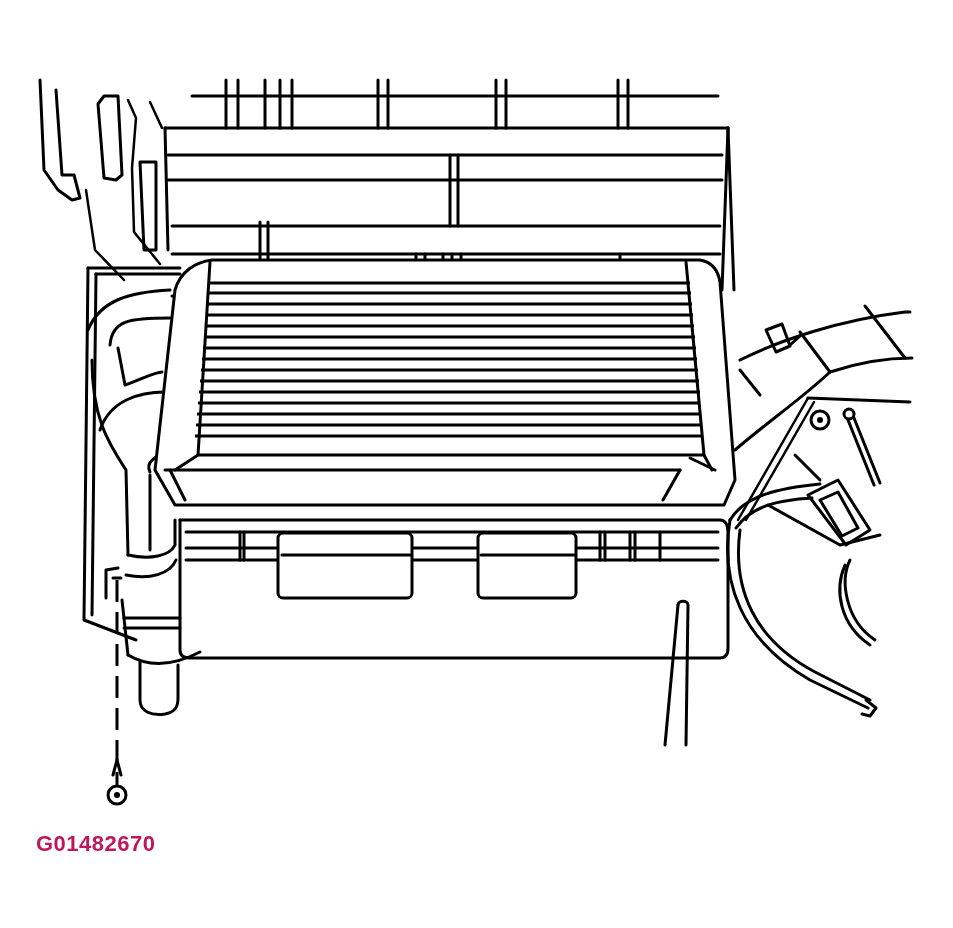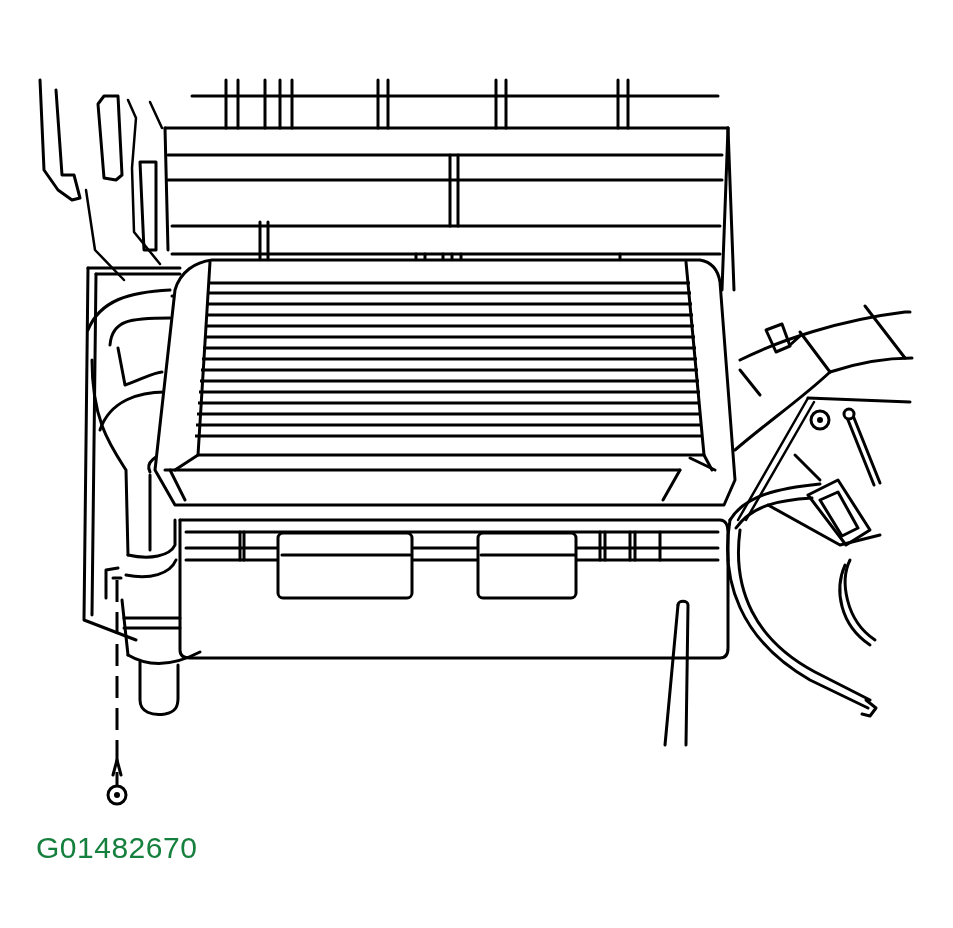--- a/index.html
+++ b/index.html
@@ -6,22 +6,22 @@
     body { width: 953px; height: 928px; position: relative; overflow: hidden; }
     #diagram { position: absolute; left: 0; top: 0; width: 953px; height: 928px; }
     #diagram * { vector-effect: non-scaling-stroke; }
     .ln { fill: none; stroke: #000; stroke-width: 3; stroke-linejoin: round; stroke-linecap: round; }
     .ln2 { fill: none; stroke: #000; stroke-width: 2.5; stroke-linejoin: round; stroke-linecap: round; }
     .fin { fill: none; stroke: #000; stroke-width: 3.2; }
     .wf { fill: #fff; stroke: #000; stroke-width: 3; stroke-linejoin: round; }
     .dash { fill: none; stroke: #000; stroke-width: 3; stroke-dasharray: 22 10; }
     .fig-label {
       position: absolute; left: 36px; top: 831px;
-      font-family: "Liberation Sans", sans-serif; font-size: 30px; font-weight: normal;
-      color: #15803d; letter-spacing: 0.5px;
+      font-family: "Liberation Sans", sans-serif; font-size: 22px; font-weight: bold;
+      color: #be185d; letter-spacing: 0.5px;
     }
   </style>
 </head>
 <body>
 
 <svg id="diagram" viewBox="0 0 953 928" xmlns="http://www.w3.org/2000/svg">
 
   <g>
     <path class="ln" d="M192 96 L718 96"></path>
     <path class="ln" d="M226 80 L226 128 M238 80 L238 128 M265 80 L265 128 M280 80 L280 128 M292 80 L292 128 M378 80 L378 128 M388 80 L388 128 M496 80 L496 128 M506 80 L506 128 M618 80 L618 128 M628 80 L628 128"></path>

